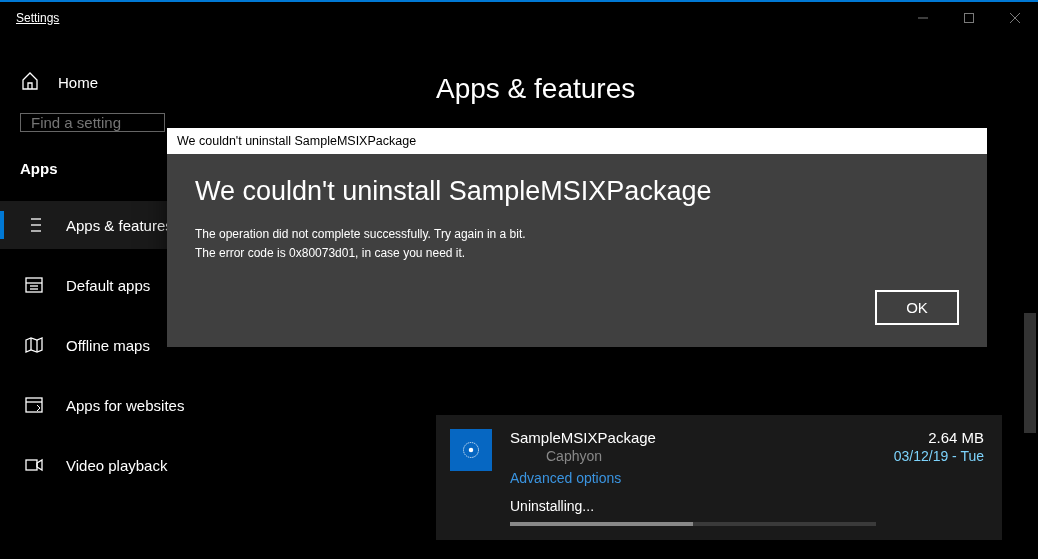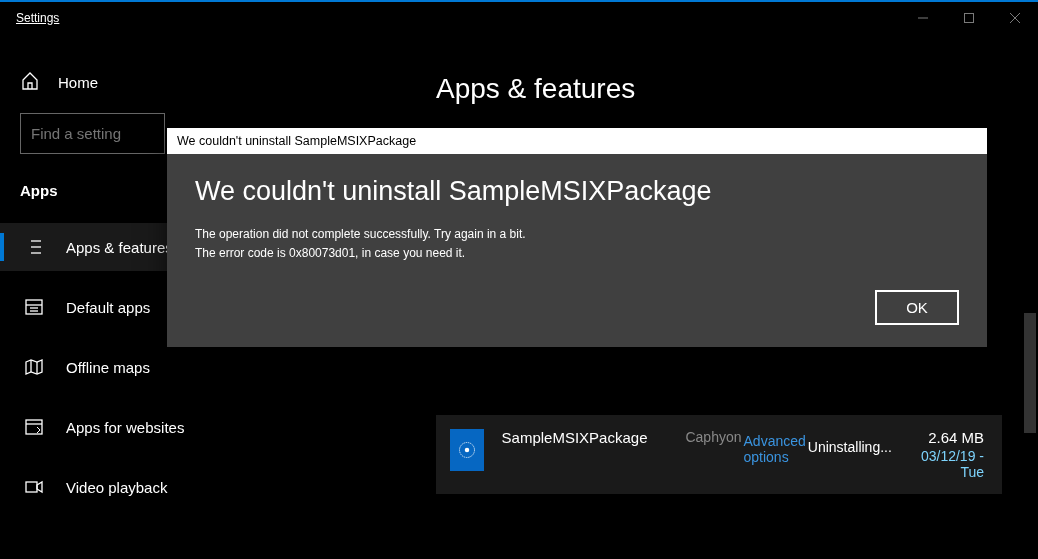--- a/index.html
+++ b/index.html
@@ -8,31 +8,31 @@
   .titlebar-title { font-size: 12px; color: #fff; font-weight: 400; }
   .window-controls { display: flex; height: 100%; }
   .win-btn { width: 46px; display: flex; align-items: center; justify-content: center; color: #7a7a7a; }
   .win-btn svg { width: 10px; height: 10px; stroke: currentColor; fill: none; stroke-width: 1; }
   .main { display: flex; height: calc(100% - 33px); }
   .sidebar { width: 400px; background: #000; display: flex; flex-direction: column; padding-top: 28px; }
   .home-row { display: flex; align-items: flex-end; gap: 18px; padding: 10px 20px 22px 20px; }
   .home-row .icon { width: 20px; height: 20px; }
   .home-row .label { font-size: 15px; }
   .search-wrap { margin: 0 20px 18px 20px; }
-  .search-input { width: 145px; background: transparent; border: 1px solid #666; color: #aaa; font-size: 15px; padding: 11px 10px; outline: none; }
+  .search-input { width: 145px; background: transparent; border: 1px solid #666; color: #aaa; font-size: 15px; padding: 0 10px; outline: none; }
   .section-title { font-size: 15px; font-weight: 600; padding: 10px 20px 24px 20px; }
   .nav-item { display: flex; align-items: center; gap: 22px; padding: 14px 20px 14px 24px; font-size: 15px; position: relative; margin-bottom: 12px; }
   .nav-item.active::before { content: ""; position: absolute; left: 0; top: 10px; bottom: 10px; width: 4px; background: #0078d4; }
   .nav-item.active { background: #1a1a1a; }
   .nav-item .icon { width: 20px; height: 20px; display:flex; align-items:center; justify-content:center; }
   .content { flex: 1; background: #000; padding: 40px 36px 0 36px; position: relative; }
   .page-title { font-size: 28px; font-weight: 300; margin-bottom: 40px; }
   .app-card { background: #1a1a1a; margin-top: 310px; padding: 14px 18px 14px 14px; display: flex; gap: 18px; position: relative; }
   .app-icon { width: 42px; height: 42px; background: #0667c2; display:flex; align-items:center; justify-content:center; font-size:6px; color:#fff; }
-  .app-info { flex: 1; display:flex; flex-direction:row; gap:2px; }
+  .app-info { flex: 1; display:flex; flex-direction:column; gap:2px; }
   .app-name { font-size: 15px; }
   .app-pub { font-size: 14px; color: #888; margin-left: 36px; }
   .app-adv { font-size: 14px; color: #3a94e0; margin-top: 4px; }
   .app-status { font-size: 14px; margin-top: 10px; }
   .app-right { text-align: right; }
   .app-size { font-size: 15px; }
   .app-date { font-size: 14px; color: #7dd3fc; margin-top: 2px; }
   .progress { height: 4px; background: #3a3a3a; margin-top: 6px; position: relative; }
   .progress-inner { height: 100%; background: #888; width: 50%; position:absolute; left:0; }
 

